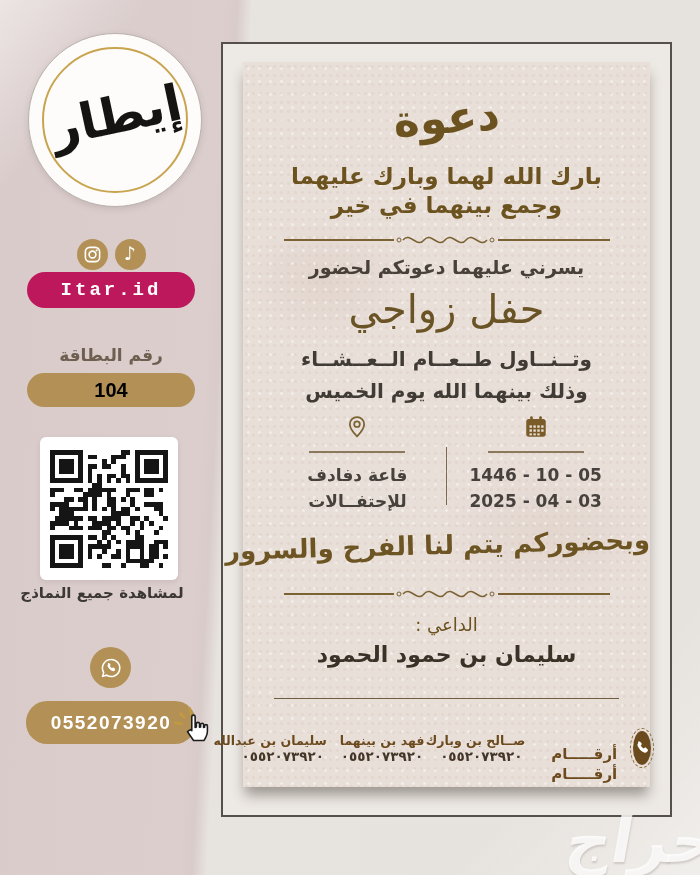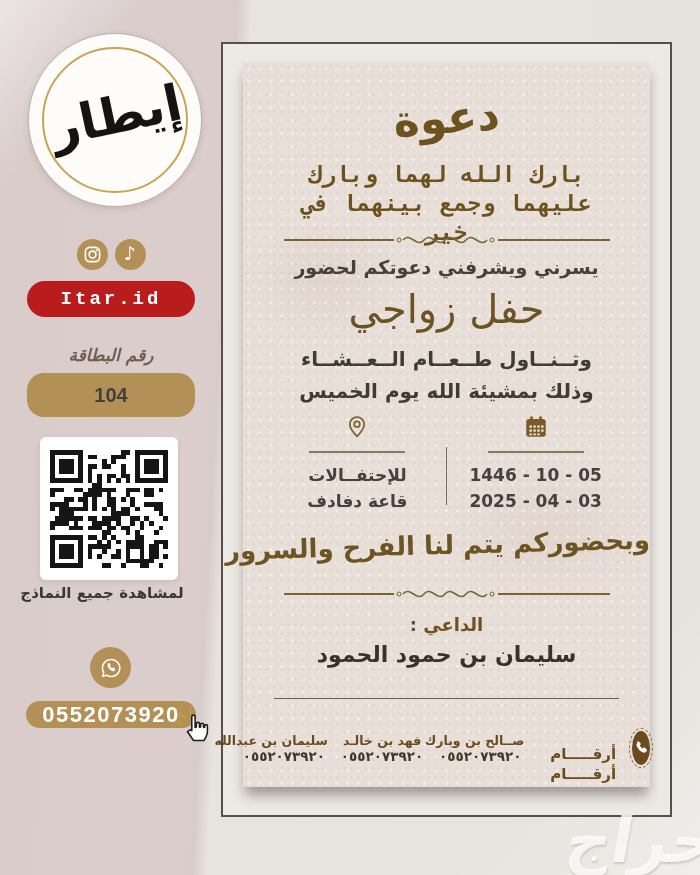--- a/index.html
+++ b/index.html
@@ -14,61 +14,61 @@
   .abs{position:absolute;}
   
   .logo-circle{left:28px;top:33px;width:172px;height:172px;border-radius:50%;
     background:#fdfcfb;border:1px solid #b9b2ac;display:flex;align-items:center;justify-content:center;
     box-shadow:0 2px 6px rgba(90,70,70,.15);}
   .logo-ring{position:absolute;inset:13px;border:2px solid #c8a44e;border-radius:50%;}
   .logo-text{font-size:50px;font-weight:bold;color:#161413;transform:rotate(-12deg) translate(2px,-4px);}
   .social-row{left:0;top:239px;width:222px;display:flex;justify-content:center;gap:7px;}
   .social-circle{width:31px;height:31px;border-radius:50%;background:#b39156;display:flex;align-items:center;justify-content:center;}
   .tiktok-glyph{color:#fff;font-size:19px;font-weight:bold;line-height:1;transform:translateY(-1px);}
-  .handle-pill{left:27px;top:281px;width:168px;height:36px;border-radius:18px;background:#b91c1c;
+  .handle-pill{left:27px;top:272px;width:168px;height:36px;border-radius:18px;background:#be185d;
     display:flex;align-items:center;justify-content:center;color:#fff;
     font-family:"Liberation Mono","DejaVu Sans Mono",monospace;font-size:19px;font-weight:bold;letter-spacing:3px;}
-  .card-number-label{left:0;top:345px;width:222px;text-align:center;font-size:17px;font-weight:bold;color:#6e5f50;font-style:italic;}
-  .card-number-pill{left:27px;top:373px;width:168px;height:44px;border-radius:17px;background:#b39156;
-    display:flex;align-items:center;justify-content:center;color:#404040;font-size:20px;font-weight:bold;font-family:"Liberation Sans",sans-serif;}
+  .card-number-label{left:0;top:345px;width:222px;text-align:center;font-size:17px;font-weight:bold;color:#6e5f50;}
+  .card-number-pill{left:27px;top:373px;width:168px;height:34px;border-radius:17px;background:#b39156;
+    display:flex;align-items:center;justify-content:center;color:#000000;font-size:20px;font-weight:bold;font-family:"Liberation Sans",sans-serif;}
   .qr-box{left:40px;top:437px;width:138px;height:143px;background:#fff;border-radius:6px;
     display:flex;align-items:center;justify-content:center;box-shadow:0 2px 5px rgba(90,70,70,.12);}
   .qr-box svg{width:118px;height:118px;}
   .qr-caption{left:0;top:584px;width:204px;text-align:center;font-size:15px;font-weight:bold;color:#3b3733;}
   .wa-circle{left:90px;top:647px;width:41px;height:41px;border-radius:50%;background:#b39156;
     display:flex;align-items:center;justify-content:center;}
-  .phone-pill{left:26px;top:701px;width:170px;height:27px;border-radius:21px;background:#b39156;
-    display:flex;align-items:center;justify-content:center;color:#fff;font-size:22px;font-weight:bold;
+  .phone-pill{left:26px;top:701px;width:170px;height:43px;border-radius:21px;background:#b39156;
+    display:flex;align-items:center;justify-content:center;color:#fff;font-size:19px;font-weight:bold;
     letter-spacing:1.5px;font-family:"Liberation Sans",sans-serif;}
   .cursor{left:172px;top:704px;width:50px;height:50px;z-index:10;}
   
   .frame{left:221px;top:42px;width:451px;height:775px;border:2px solid #55504b;background:#ede9e4;box-sizing:border-box;}
   .card{position:absolute;left:20px;top:18px;width:407px;height:725px;text-align:center;
     background-color:#e9dfd9;
     background-image:
       radial-gradient(rgba(195,172,160,.16) 1px, transparent 1.6px),
       radial-gradient(rgba(255,255,255,.45) 1px, transparent 1.5px),
       radial-gradient(ellipse 120px 90px at 20% 30%, rgba(203,182,170,.25), transparent 70%),
       radial-gradient(ellipse 160px 110px at 75% 65%, rgba(203,182,170,.22), transparent 70%);
     background-size:7px 9px, 11px 13px, 100% 100%, 100% 100%;
     box-shadow:0 10px 12px -2px rgba(60,50,45,.45);}
   .c-header{left:0;top:30px;width:100%;font-size:44px;font-weight:bold;color:#6b521f;transform:rotate(-4deg);}
-  .c-blessing{left:8%;top:100px;width:84%;font-size:23px;font-weight:bold;color:#6b521f;line-height:1.25;font-family:Liberation Mono, monospace;}
+  .c-blessing{left:8%;top:100px;width:84%;font-size:23px;font-weight:bold;color:#6b521f;line-height:1.25;}
   .c-div{left:0;width:100%;display:flex;justify-content:center;}
   .c-intro{left:0;top:194px;width:100%;font-size:19px;font-weight:600;color:#474139;}
   .c-title{left:0;top:224px;width:100%;font-size:40px;font-weight:400;color:#6a5426;}
   .c-dinner{left:0;top:285px;width:100%;font-size:20px;font-weight:700;color:#403b34;}
   .c-day{left:0;top:317px;width:100%;font-size:20px;font-weight:700;color:#403b34;}
   .c-info{left:0;top:352px;width:100%;display:flex;padding:0 26px;box-sizing:border-box;}
   .info-col{flex:1;}
   .col-rule{width:96px;height:1.5px;background:#8a795c;margin:7px auto 9px;}
   .col-text{font-size:17px;font-weight:600;color:#46413c;line-height:1.55;}
   .vdiv{width:1.5px;height:58px;background:#7a6a4f;margin-top:33px;}
   .c-closing{left:0;top:468px;width:100%;font-size:26px;font-weight:bold;color:#6d5423;white-space:nowrap;transform:rotate(-1.5deg);}
-  .c-inviter-label{left:0;top:552px;width:100%;font-size:18px;font-weight:bold;color:#6b521f;}
+  .c-inviter-label{left:0;top:552px;width:100%;font-size:18px;font-weight:normal;color:#6b521f;}
   .c-inviter-name{left:0;top:580px;width:100%;font-size:22px;font-weight:800;color:#3a3127;}
   .c-sep{left:7.5%;top:636px;width:85%;height:1px;background:#6f5e42;}
   .c-contacts{left:0;top:650px;width:100%;display:flex;align-items:center;justify-content:center;gap:13px;}
   .phone-badge{width:40px;height:40px;border:1.5px dashed #8a6a33;border-radius:50%;padding:2px;box-sizing:border-box;}
   .phone-badge-inner{width:100%;height:100%;border-radius:50%;background:#6b4a1e;display:flex;align-items:center;justify-content:center;}
   .coord-title{font-size:15px;font-weight:800;color:#6b4a1e;line-height:1.3;margin-top:33px;}
   .c-vline{width:1.5px;height:48px;background:#6b5a3f;}
   .contact{width:88px;}
   .contact-name{font-size:12.5px;font-weight:700;color:#6b4a1e;white-space:nowrap;}
   .contact-num{font-size:13.5px;font-weight:700;color:#443728;}
@@ -436,24 +436,24 @@
     <div class="abs c-div" style="top:170px">
       <svg width="330" height="16" viewBox="0 0 330 16">
         <line x1="2" y1="8" x2="112" y2="8" stroke="#7a6233" stroke-width="1.8"></line>
         <circle cx="117" cy="8" r="2" fill="none" stroke="#7a6233"></circle>
         <path d="M121 8 c7 -9 14 9 21 0 c7 -9 14 9 21 0 c7 -9 14 9 21 0 c7 -9 14 9 21 0" fill="none" stroke="#7a6233" stroke-width="1.5"></path>
         <circle cx="210" cy="8" r="2" fill="none" stroke="#7a6233"></circle>
         <line x1="216" y1="8" x2="328" y2="8" stroke="#7a6233" stroke-width="1.8"></line>
       </svg>
     </div>
 
-    <div class="abs c-intro">يسرني ويشرفني دعوتكم لحضور</div>
+    <div class="abs c-intro">يسرني عليهما دعوتكم لحضور</div>
     <div class="abs c-title">حفل زواجي</div>
     <div class="abs c-dinner">وتــنــاول طــعــام الــعــشــاء</div>
-    <div class="abs c-day">وذلك بمشيئة الله يوم الخميس</div>
+    <div class="abs c-day">وذلك بينهما الله يوم الخميس</div>
 
     <div class="abs c-info">
       <div class="info-col">
         <svg width="26" height="26" viewBox="0 0 24 24">
           <rect x="3" y="4.5" width="18" height="16.5" rx="2.5" fill="#7a5c28"></rect>
           <rect x="6.6" y="2" width="2.4" height="4.6" rx="1.1" fill="#7a5c28"></rect>
           <rect x="15" y="2" width="2.4" height="4.6" rx="1.1" fill="#7a5c28"></rect>
           <g fill="#e9dfd9">
             <rect x="6" y="10.5" width="2.2" height="2.2"></rect>
               <rect x="9.6" y="10.5" width="2.2" height="2.2"></rect>
@@ -472,22 +472,22 @@
         <div class="col-text" dir="ltr">1446 - 10 - 05</div>
         <div class="col-text" dir="ltr">2025 - 04 - 03</div>
       </div>
       <div class="vdiv"></div>
       <div class="info-col">
         <svg width="26" height="26" viewBox="0 0 24 24">
           <path d="M12 2.8a6.6 6.6 0 0 1 6.6 6.6c0 4.6-6.6 11.2-6.6 11.2S5.4 14 5.4 9.4A6.6 6.6 0 0 1 12 2.8z" fill="none" stroke="#7a6233" stroke-width="1.6"></path>
           <circle cx="12" cy="9.4" r="2.6" fill="none" stroke="#7a6233" stroke-width="1.6"></circle>
         </svg>
         <div class="col-rule"></div>
+        <div class="col-text">قاعة دفادف</div>
         <div class="col-text">للإحتفــالات</div>
-        <div class="col-text">قاعة دفادف</div>
       </div>
     </div>
 
     <div class="abs c-closing">وبحضوركم يتم لنا الفرح والسرور</div>
 
     <div class="abs c-div" style="top:524px">
       <svg width="330" height="16" viewBox="0 0 330 16">
         <line x1="2" y1="8" x2="112" y2="8" stroke="#7a6233" stroke-width="1.8"></line>
         <circle cx="117" cy="8" r="2" fill="none" stroke="#7a6233"></circle>
         <path d="M121 8 c7 -9 14 9 21 0 c7 -9 14 9 21 0 c7 -9 14 9 21 0 c7 -9 14 9 21 0" fill="none" stroke="#7a6233" stroke-width="1.5"></path>
@@ -512,21 +512,21 @@
       <div class="coord-title">
         <div>أرقـــــام</div>
         <div>أرقـــــام</div>
       </div>
       <div class="c-vline"></div>
       <div class="contact">
         <div class="contact-name">صــالح بن وبارك</div>
         <div class="contact-num">٠٥٥٢٠٧٣٩٢٠</div>
       </div>
       <div class="contact">
-        <div class="contact-name">فهد بن خالـد</div>
+        <div class="contact-name">فهد بن بينهما</div>
         <div class="contact-num">٠٥٥٢٠٧٣٩٢٠</div>
       </div>
       <div class="contact">
         <div class="contact-name">سليمان بن عبدالله</div>
         <div class="contact-num">٠٥٥٢٠٧٣٩٢٠</div>
       </div>
     </div>
 
   </div>
 </div>

